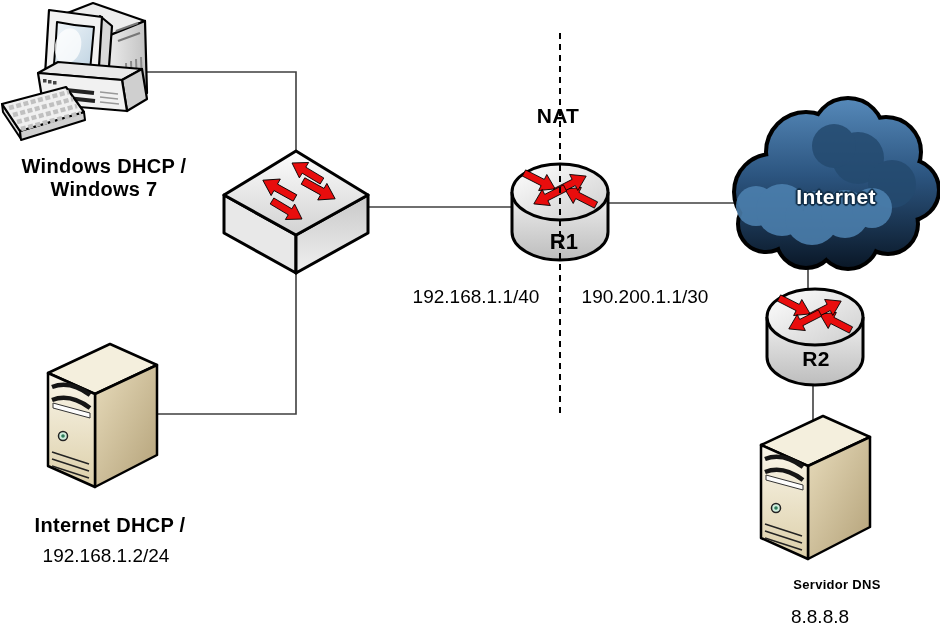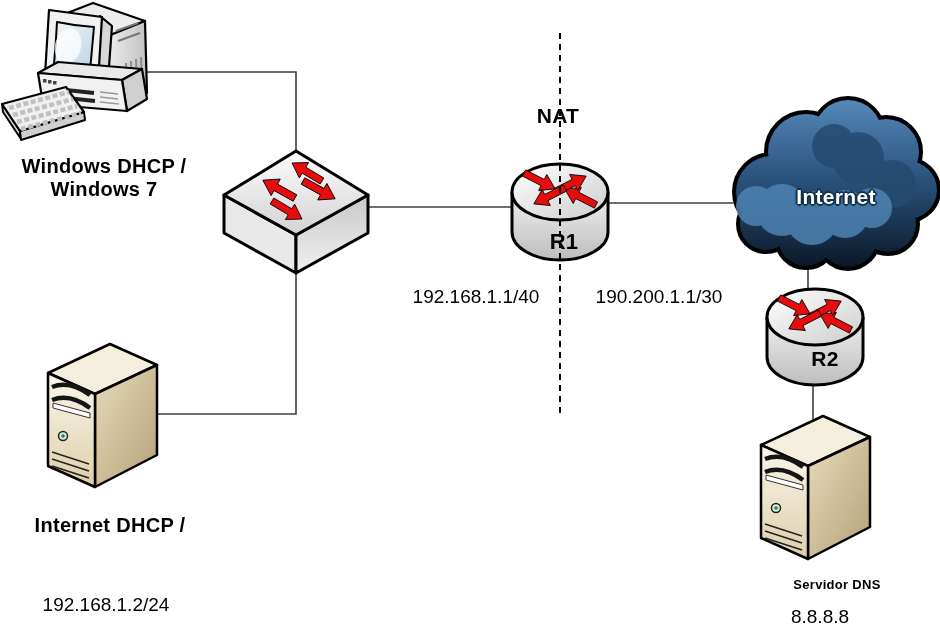--- a/index.html
+++ b/index.html
@@ -4,26 +4,26 @@
 <style>
   html,body{margin:0;padding:0;background:#fff;}
   .stage{position:relative;width:940px;height:643px;background:#fff;overflow:hidden;
          font-family:"Liberation Sans",sans-serif;}
   .stage svg.scene{position:absolute;left:0;top:0;}
   .lbl{position:absolute;text-align:center;color:#000;white-space:nowrap;
        font-family:"Liberation Sans",sans-serif;}
   .b{font-weight:bold;letter-spacing:.3px;}
   .lbl-client{left:4px;top:155px;width:200px;font-size:20px;line-height:23px;}
   .lbl-dhcp{left:10px;top:513px;width:200px;font-size:20px;line-height:24px;}
-  .lbl-dhcp-ip{left:6px;top:594px;width:200px;font-size:19px;text-align:center;}
+  .lbl-dhcp-ip{left:6px;top:545px;width:200px;font-size:19px;text-align:center;}
   .lbl-lan-ip{left:376px;top:286px;width:200px;font-size:19px;}
-  .lbl-wan-ip{left:559px;top:286px;width:200px;font-size:19px;}
+  .lbl-wan-ip{left:545px;top:286px;width:200px;font-size:19px;}
   .lbl-nat{left:508px;top:104px;width:100px;font-size:21px;}
   .lbl-r1{left:514px;top:229px;width:100px;font-size:22px;}
-  .lbl-r2{left:766px;top:347px;width:100px;font-size:21px;margin-left:9px;}
+  .lbl-r2{left:766px;top:347px;width:100px;font-size:21px;}
   .lbl-internet{left:736px;top:185px;width:200px;font-size:21px;color:#fff;
     text-shadow:-1px -1px 0 #14304a,1px -1px 0 #14304a,-1px 1px 0 #14304a,1px 1px 0 #14304a,
                 0 -2px 1px #14304a,0 2px 1px #14304a,-2px 0 1px #14304a,2px 0 1px #14304a;}
   .lbl-dns{left:737px;top:577px;width:200px;font-size:13px;}
   .lbl-dns-ip{left:720px;top:606px;width:200px;font-size:19px;}
 </style>
 </head>
 <body>
 
 <div class="stage">

